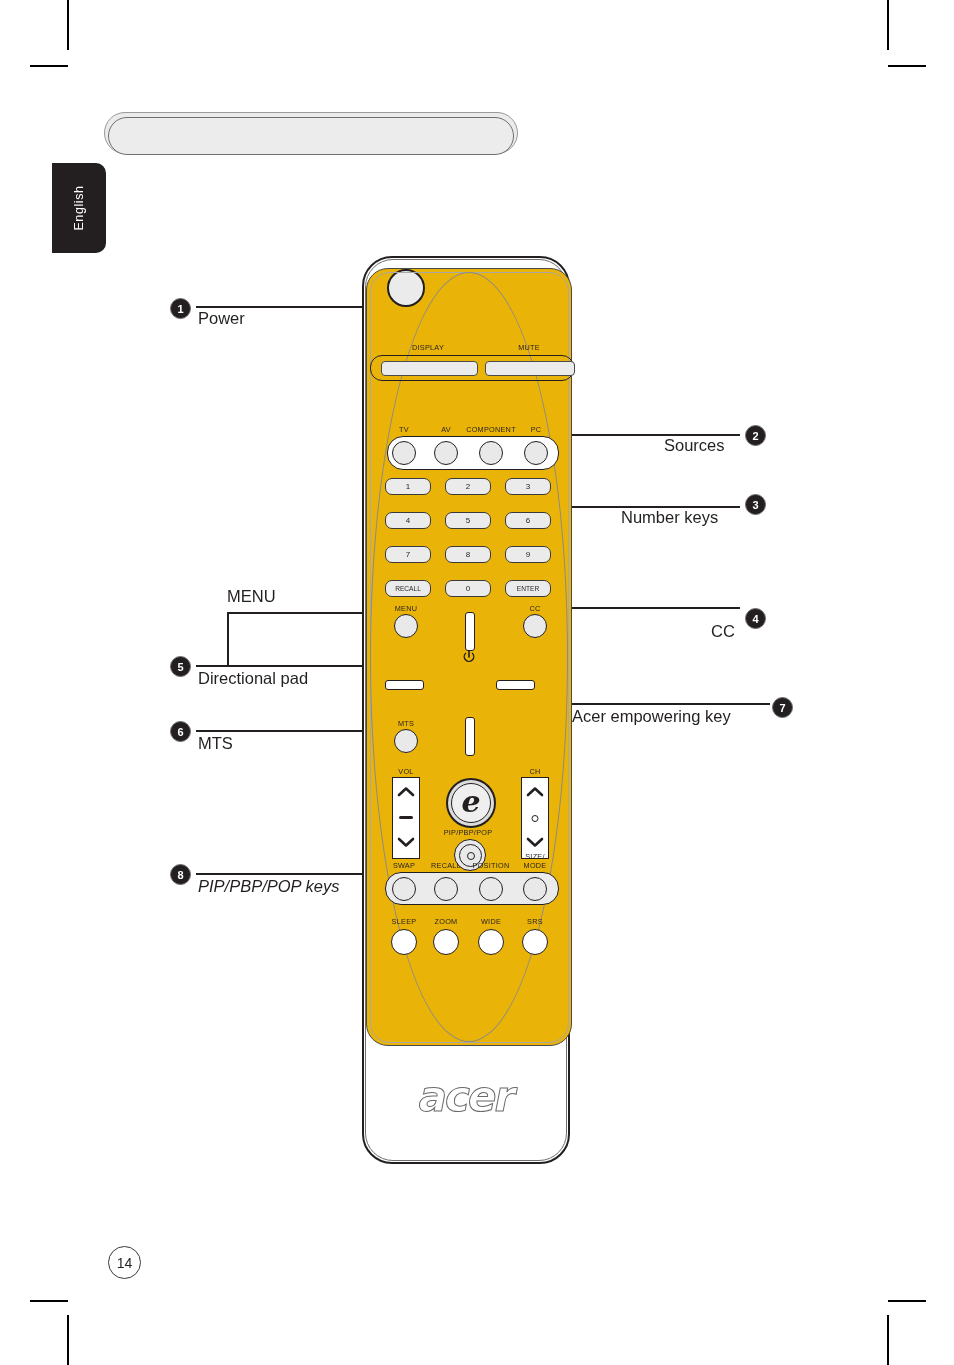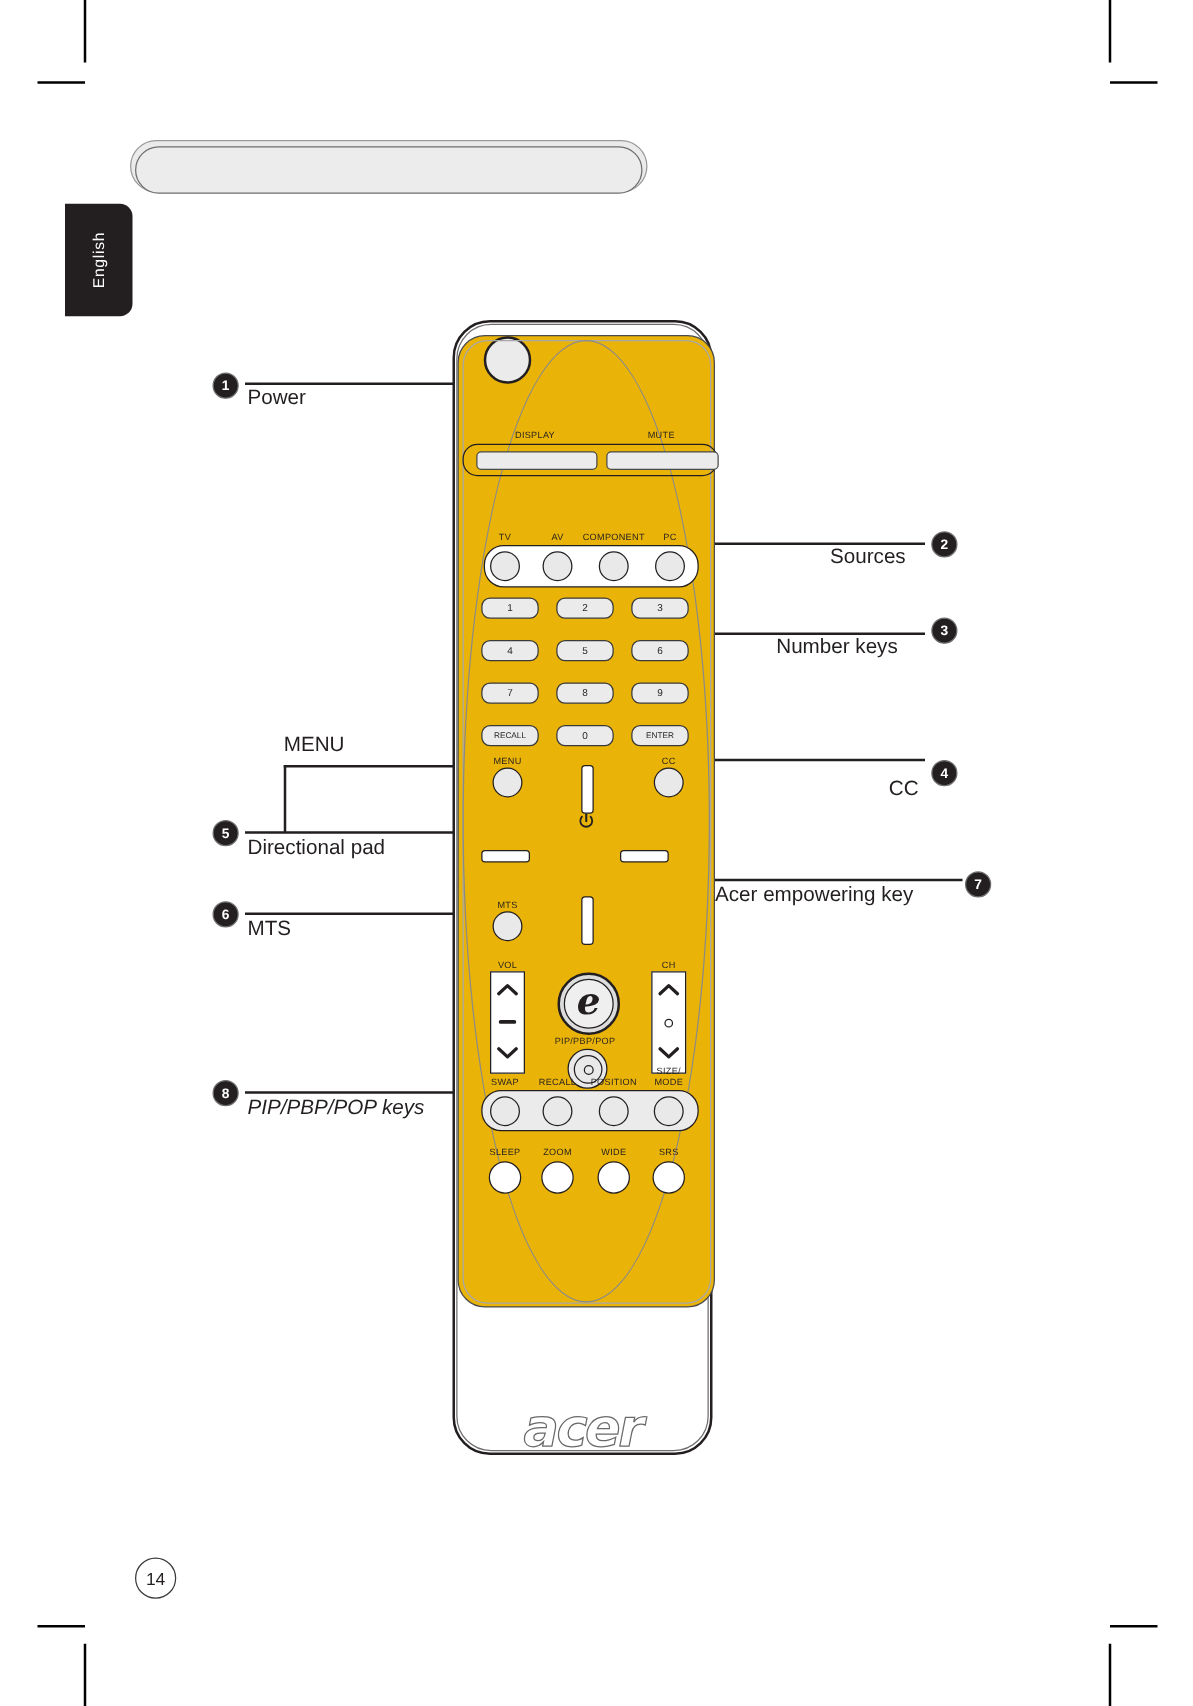--- a/index.html
+++ b/index.html
@@ -118,21 +118,21 @@
   #pipkey .dot{position:absolute;left:50%;top:50%;width:6px;height:6px;
       margin:-3px 0 0 -3px;border:1.3px solid #231f20;border-radius:50%;}
 
   
   #swap-cap{position:absolute;left:18px;top:603px;width:172px;height:31px;
       border:1.8px solid #231f20;border-radius:16px;background:#ebebeb;}
 
   
   #acer-logo{position:absolute;left:50%;top:816px;transform:translateX(-50%);
       font-family:"DejaVu Sans", sans-serif;font-style:italic;font-size:42px;
-      font-weight:bold;letter-spacing:-2px;color:transparent;margin-top:46px;
+      font-weight:bold;letter-spacing:-2px;color:transparent;
       -webkit-text-stroke:1px #6a6a6a;}
 
   
   .callout-num{position:absolute;width:19px;height:19px;border-radius:50%;
       background:#231f20;border:1.6px solid #6e6e6e;color:#fff;font-size:11px;
       font-weight:bold;display:flex;align-items:center;justify-content:center;}
   .callout-txt{position:absolute;font-size:16.5px;color:#231f20;white-space:nowrap;}
   .leader{position:absolute;background:#231f20;height:1.6px;}
   .leader-v{position:absolute;background:#231f20;width:1.6px;}
 </style>

